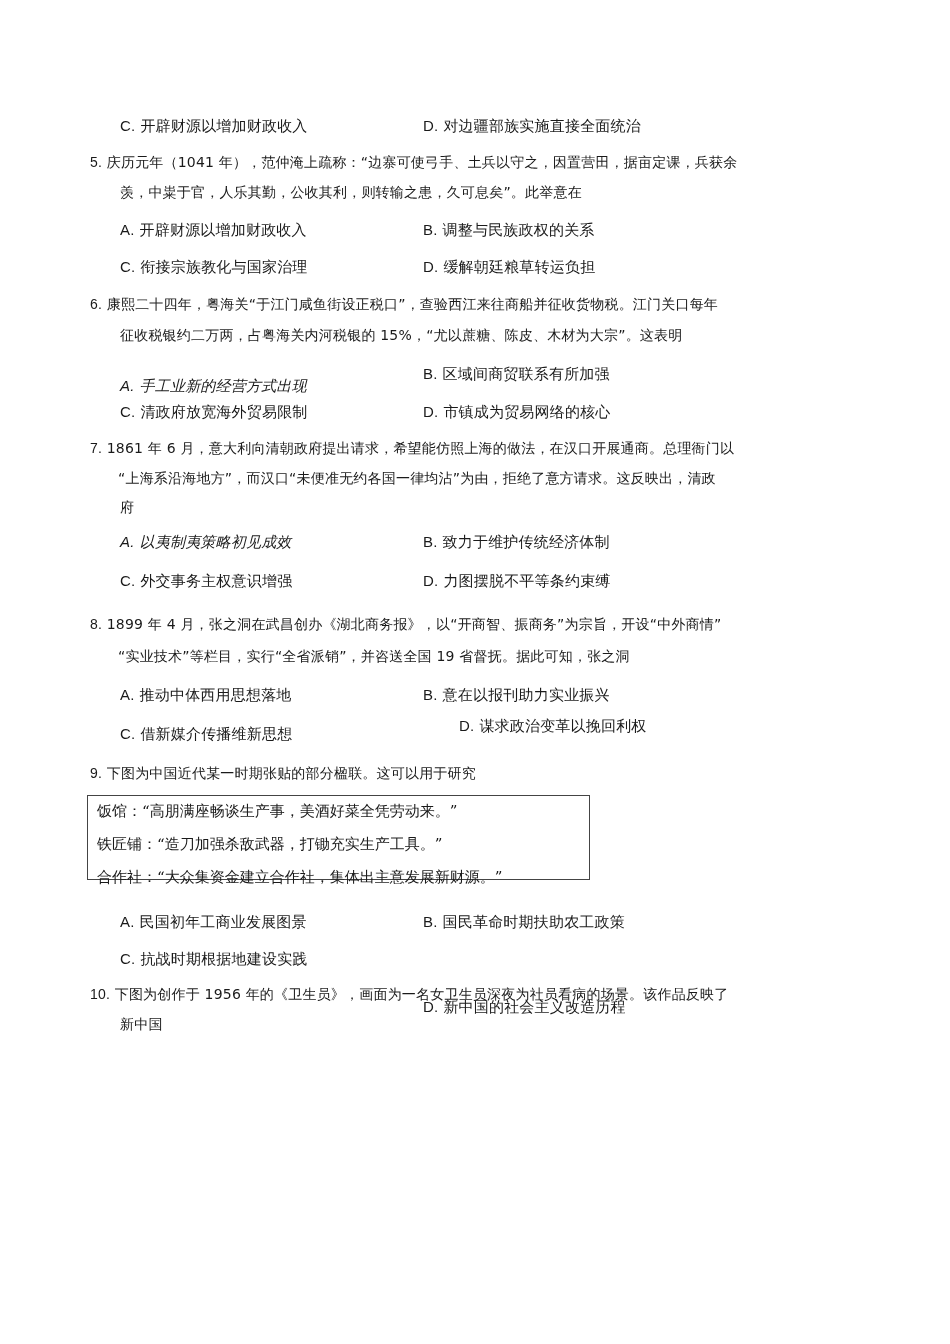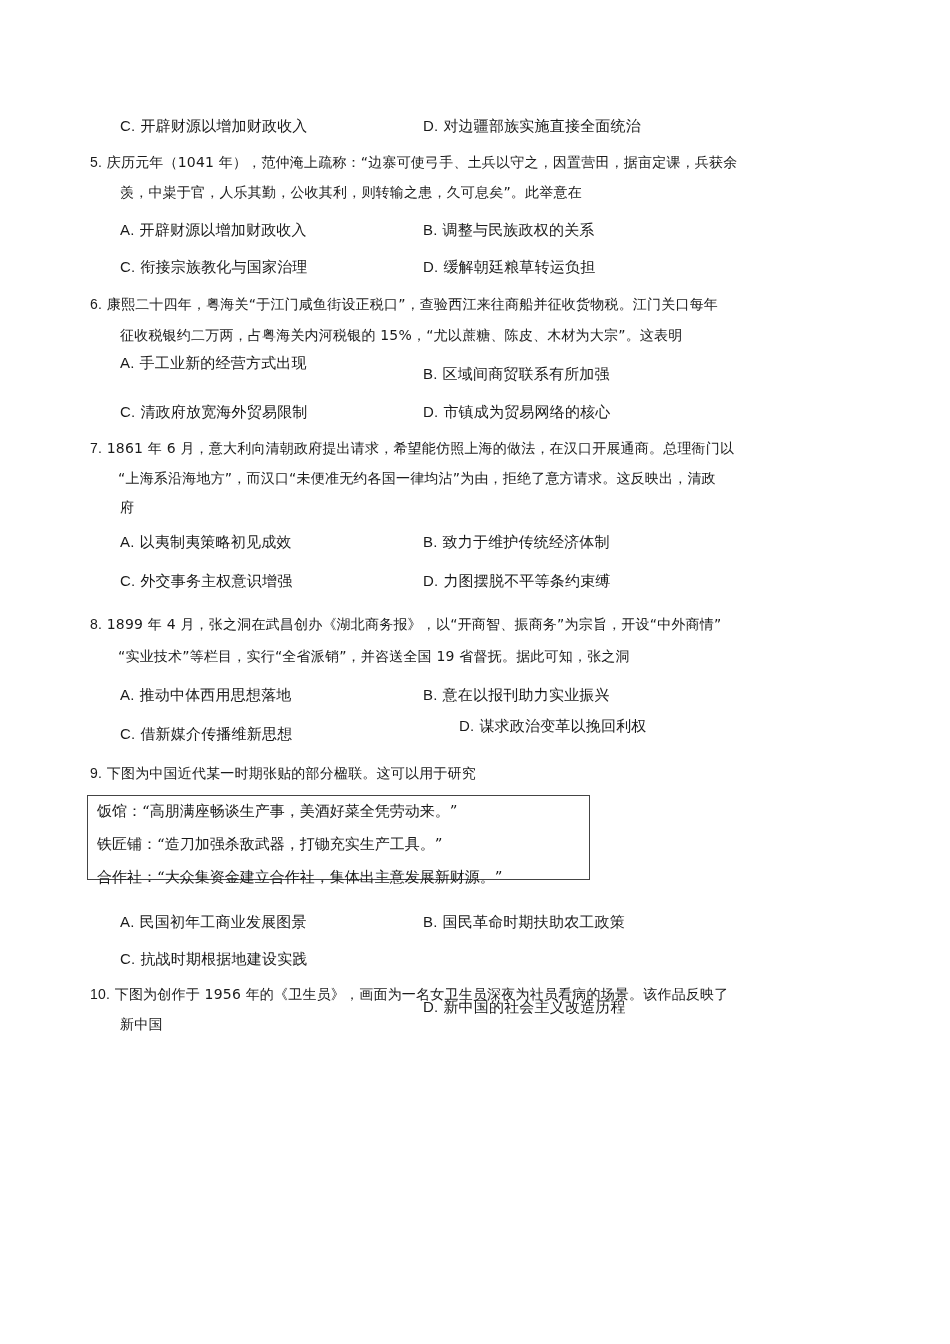--- a/index.html
+++ b/index.html
@@ -86,21 +86,21 @@
 <div class="opt" style="left:423px; top:257px;">
   <span class="key">D.</span>
   <span>缓解朝廷粮草转运负担</span>
 </div>
 
 <div class="line" style="left:90px; top:294px;">
   <span class="qnum">6.</span>
   <span>康熙二十四年，粤海关“于江门咸鱼街设正税口”，查验西江来往商船并征收货物税。江门关口每年</span>
 </div>
 <div class="line" style="left:120px; top:325px;">征收税银约二万两，占粤海关内河税银的 15%，“尤以蔗糖、陈皮、木材为大宗”。这表明</div>
-<div class="opt" style="left:120px; top:353px;">
+<div class="opt" style="left:120px; top:376px;font-style:italic;">
   <span class="key">A.</span>
   <span>手工业新的经营方式出现</span>
 </div>
 <div class="opt" style="left:423px; top:364px;">
   <span class="key">B.</span>
   <span>区域间商贸联系有所加强</span>
 </div>
 <div class="opt" style="left:120px; top:402px;">
   <span class="key">C.</span>
   <span>清政府放宽海外贸易限制</span>
@@ -109,21 +109,21 @@
   <span class="key">D.</span>
   <span>市镇成为贸易网络的核心</span>
 </div>
 
 <div class="line" style="left:90px; top:438px;">
   <span class="qnum">7.</span>
   <span>1861 年 6 月，意大利向清朝政府提出请求，希望能仿照上海的做法，在汉口开展通商。总理衙门以</span>
 </div>
 <div class="line" style="left:118px; top:468px;">“上海系沿海地方”，而汉口“未便准无约各国一律均沾”为由，拒绝了意方请求。这反映出，清政</div>
 <div class="line" style="left:120px; top:497px;">府</div>
-<div class="opt" style="left:120px; top:532px;">
+<div class="opt" style="left:120px; top:532px;font-style:italic;">
   <span class="key">A.</span>
   <span>以夷制夷策略初见成效</span>
 </div>
 <div class="opt" style="left:423px; top:532px;">
   <span class="key">B.</span>
   <span>致力于维护传统经济体制</span>
 </div>
 <div class="opt" style="left:120px; top:571px;">
   <span class="key">C.</span>
   <span>外交事务主权意识增强</span>

